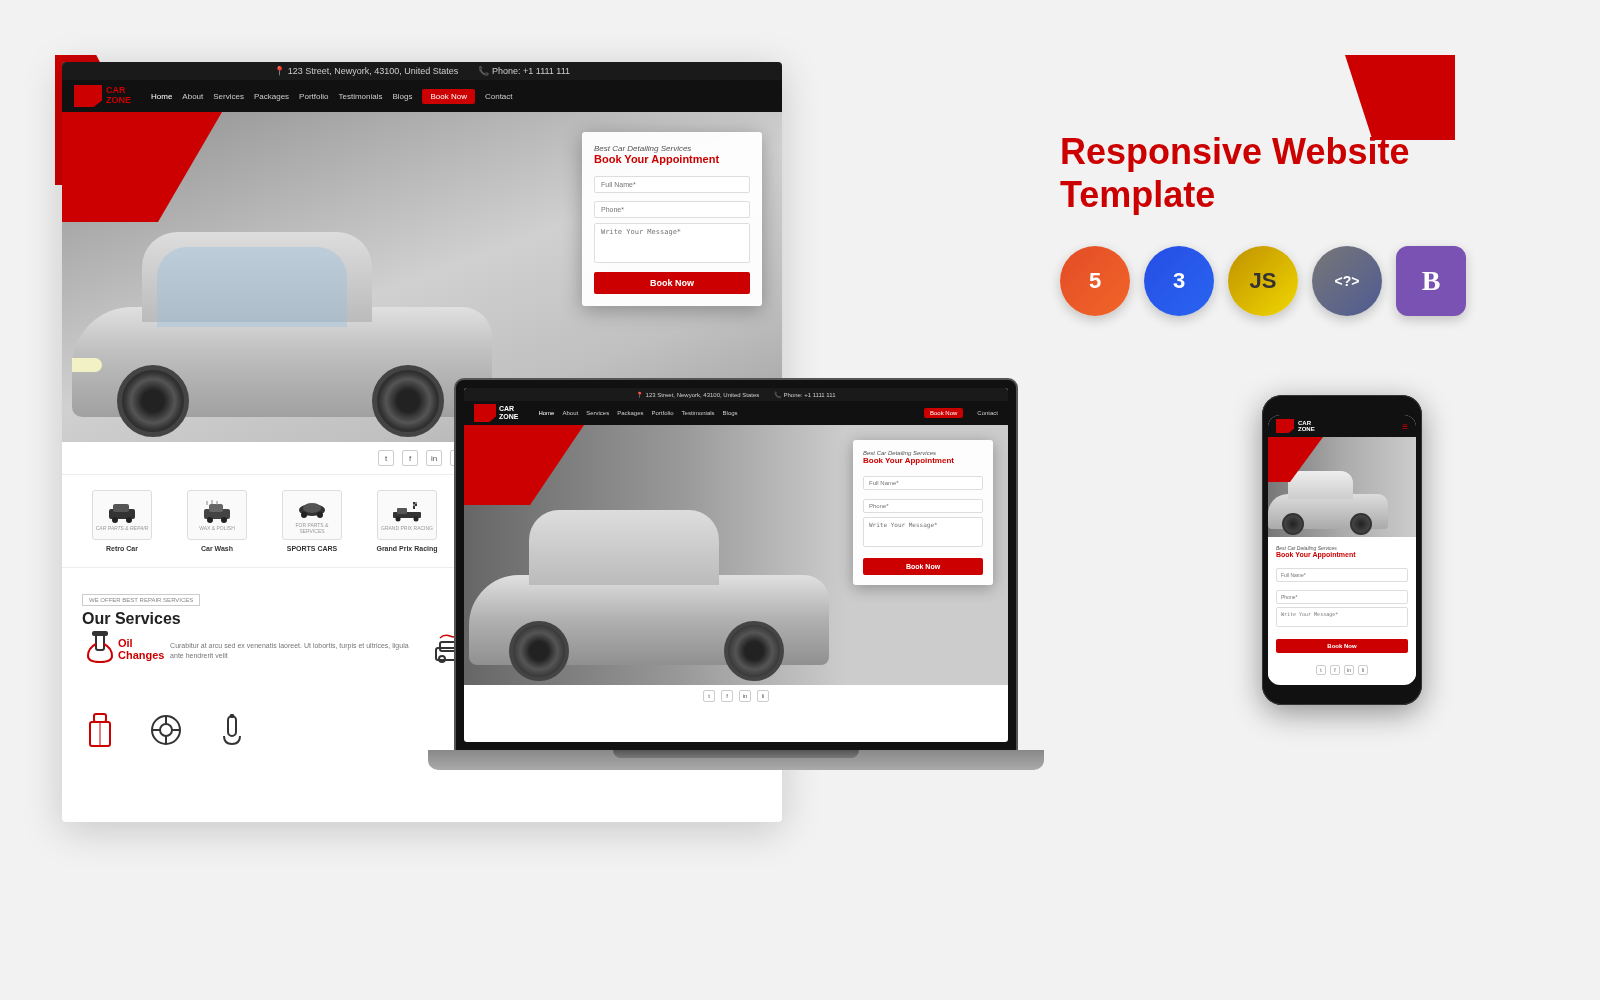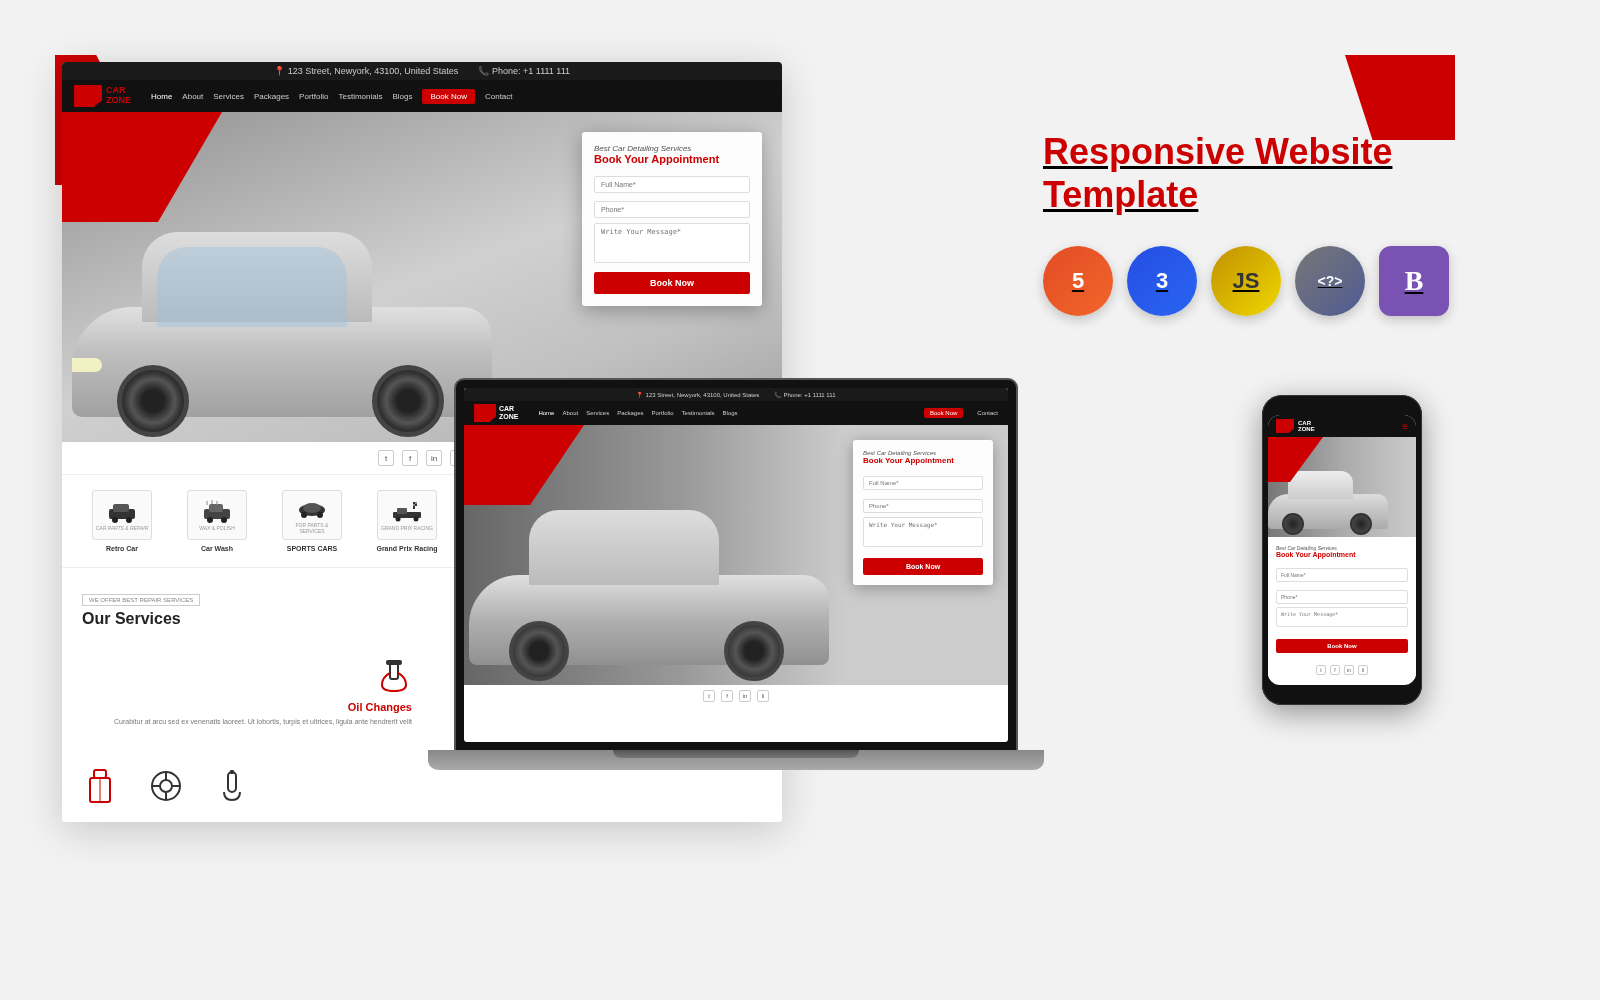--- a/index.html
+++ b/index.html
@@ -212,31 +212,30 @@
       font-size: 6px;
       color: #888;
       padding: 2px 6px;
       display: inline-block;
       margin-bottom: 4px;
     }
     .services-title {
       font-size: 16px;
       font-weight: bold;
       color: #222;
-      margin-bottom: 31px;
+      margin-bottom: 2px;
     }
     .services-grid {
       display: grid;
       grid-template-columns: repeat(2, 1fr);
       gap: 20px;
     }
     .service-item {
       display: flex;
-      flex-direction: column;
-      align-items: flex-end;
+      align-items: center;
     }
     .service-icon {
       width: 36px;
       height: 36px;
       margin-bottom: 6px;
     }
     .service-name {
       font-size: 11px;
       font-weight: bold;
       color: #cc0000;
@@ -509,24 +508,23 @@
       display: flex;
       align-items: center;
       justify-content: center;
       font-size: 5px;
       color: #555;
     }
 
     
     .right-panel {
       position: absolute;
-      right: 77px;
+      right: 60px;
       top: 130px;
       width: 480px;
-      text-decoration: underline;
     }
     .rp-title {
       font-size: 36px;
       font-weight: bold;
       color: #cc0000;
       margin-bottom: 30px;
       line-height: 1.2;
     }
     .tech-icons {
       display: flex;

